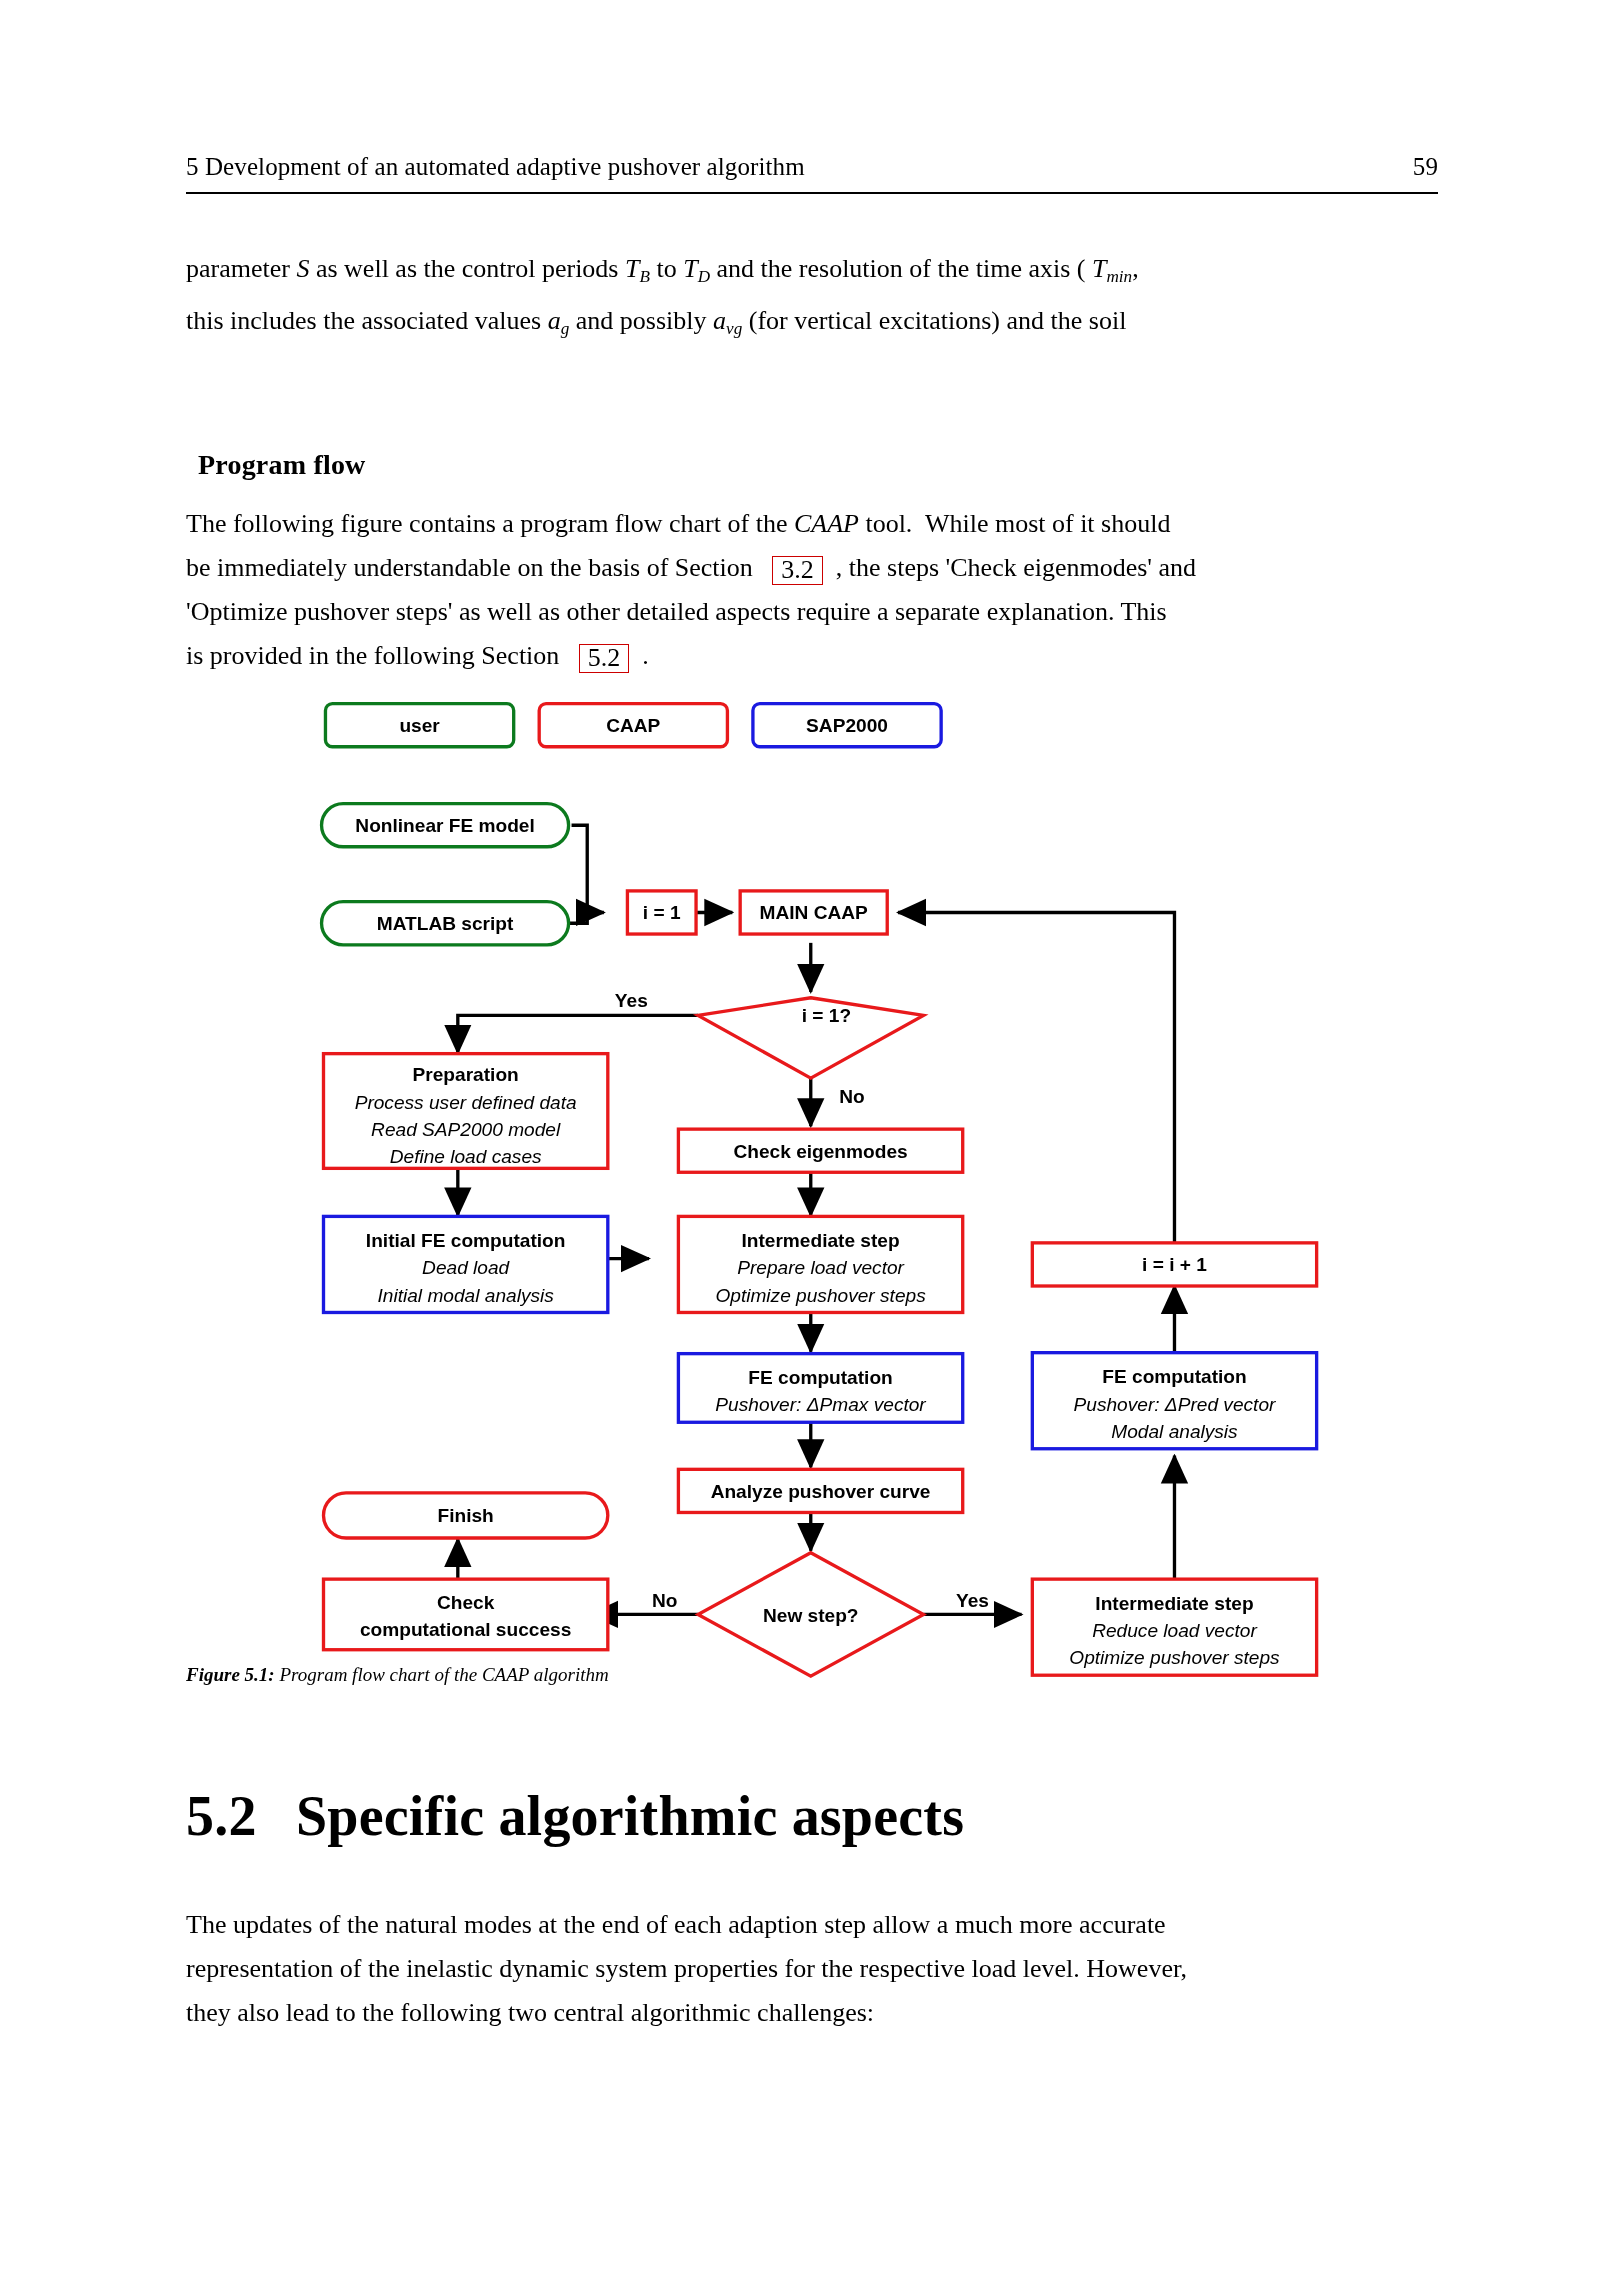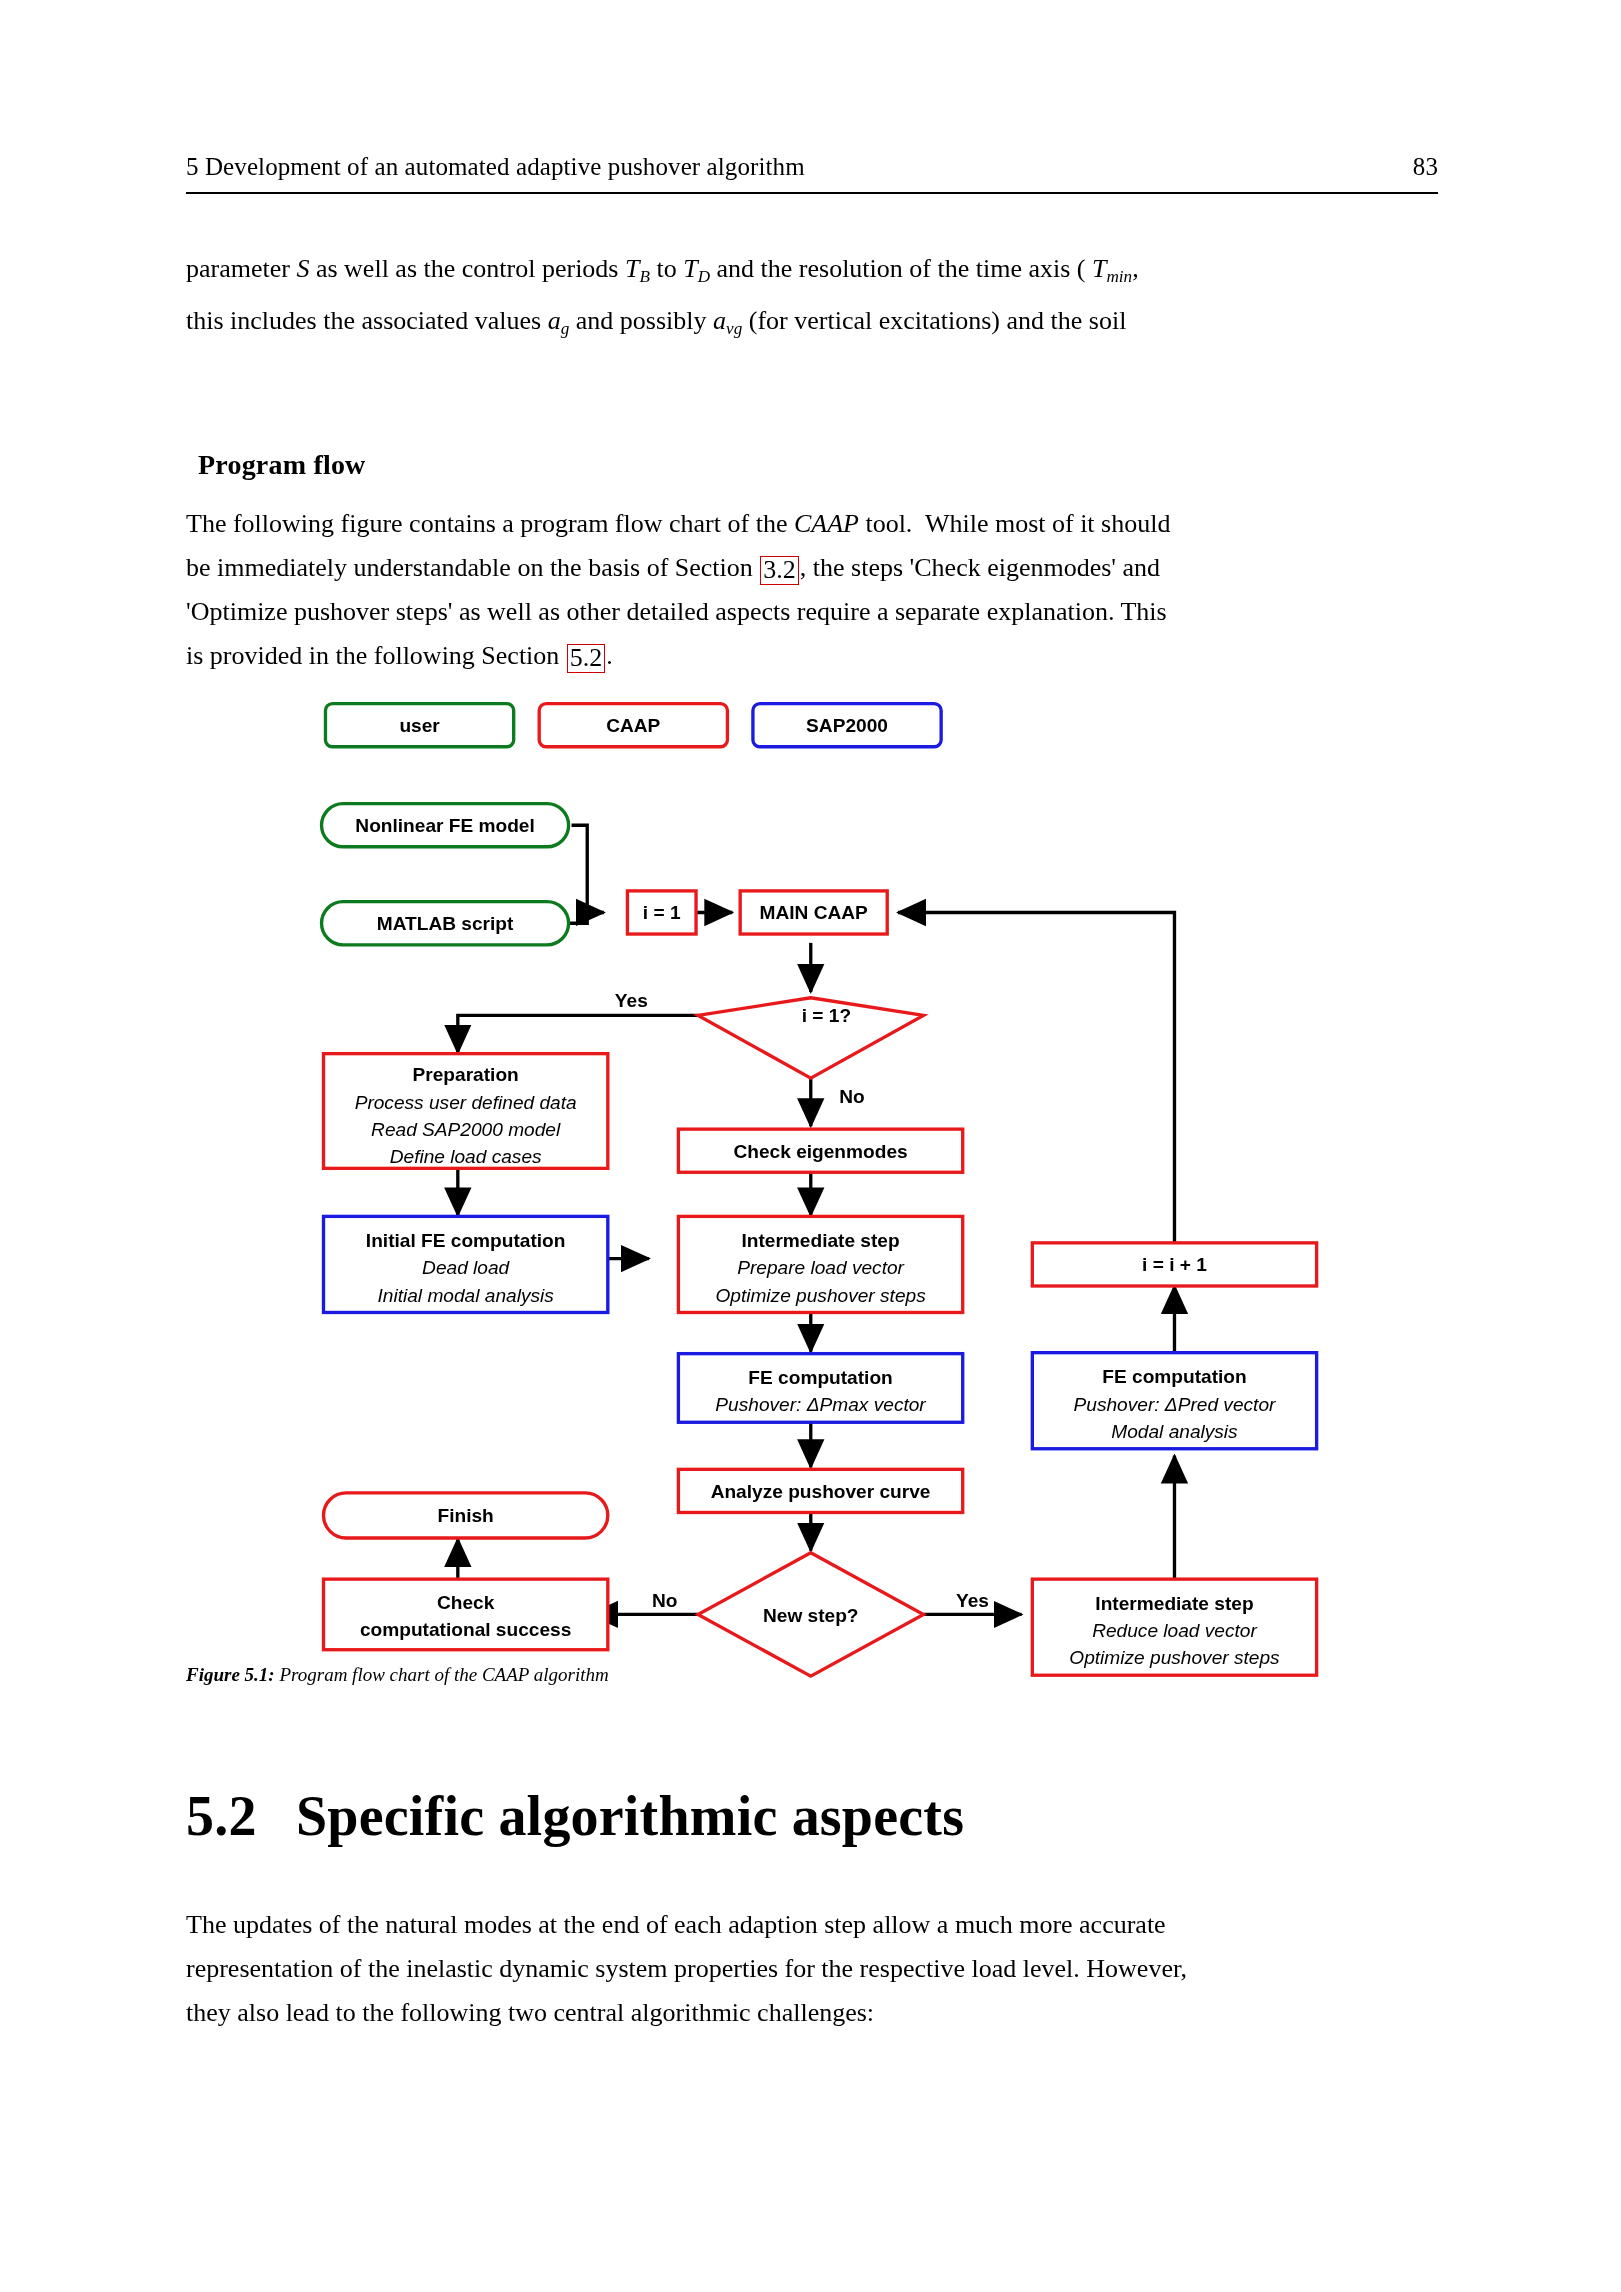--- a/index.html
+++ b/index.html
@@ -30,21 +30,21 @@
   }
   .para .ln { display:block; white-space:nowrap; }
   .justify { display:flex; justify-content:space-between; }
   .justify > span { white-space:pre; }
 
   i.mi { font-style:italic; font-family:"Liberation Serif", serif; }
   .sub { font-size:.66em; vertical-align:-0.28em; font-style:italic; }
   .sub-up { font-size:.66em; vertical-align:-0.28em; }
 
   .linkbox {
-    border:1.8px solid #cc0000; padding:0 2px; margin:0 1px;
+    border:1.8px solid #cc0000; padding:0 8px; margin:0 13px;
     display:inline-block; line-height:1.02; position:relative; top:2px;
   }
 
   h3.subhead {
     position:absolute; left:186px; margin:12px; font-size:28px; font-weight:bold;
     letter-spacing:0.2px;
   }
   h2.sechead {
     position:absolute; left:186px; margin:0; font-size:56px; font-weight:bold;
     letter-spacing:0.2px; white-space:nowrap;
@@ -65,21 +65,21 @@
   .nsub { font-style:italic; font-size:19.5px; }
   .edgelbl { font-weight:bold; font-size:19.5px; }
 </style>
 </head>
 <body>
 
 <div class="page">
 
   <div class="runhead">
     <span>5 Development of an automated adaptive pushover algorithm</span>
-    <span>83</span>
+    <span>59</span>
   </div>
   <div class="runhead-rule"></div>
 
   <div class="para" style="top:247px;">
     <span class="ln justify">
       <span>parameter</span>
       <span><i class="mi">S</i></span>
       <span>as well as the control periods</span>
       <span><i class="mi">T</i><i class="sub-up">B</i></span>
       <span>to</span>

